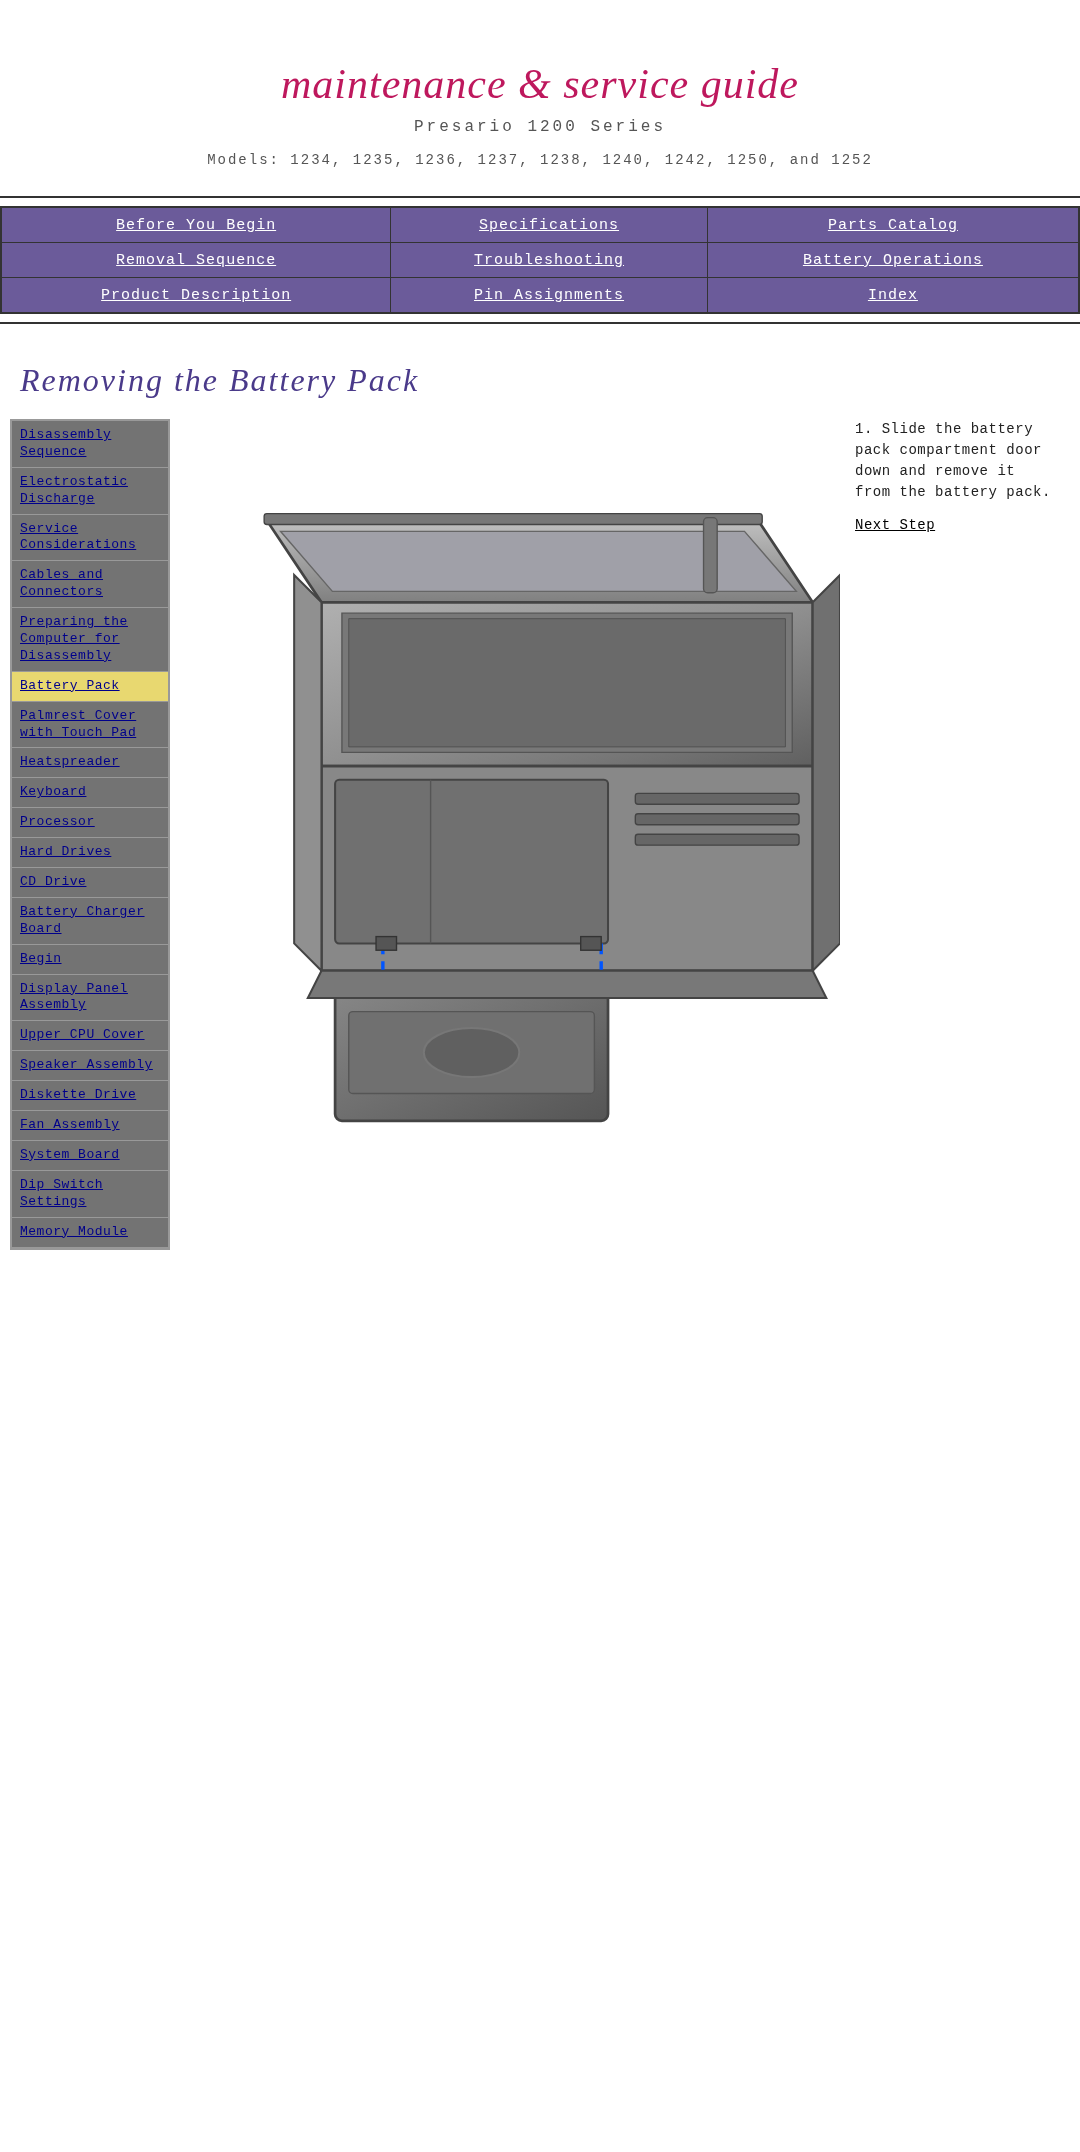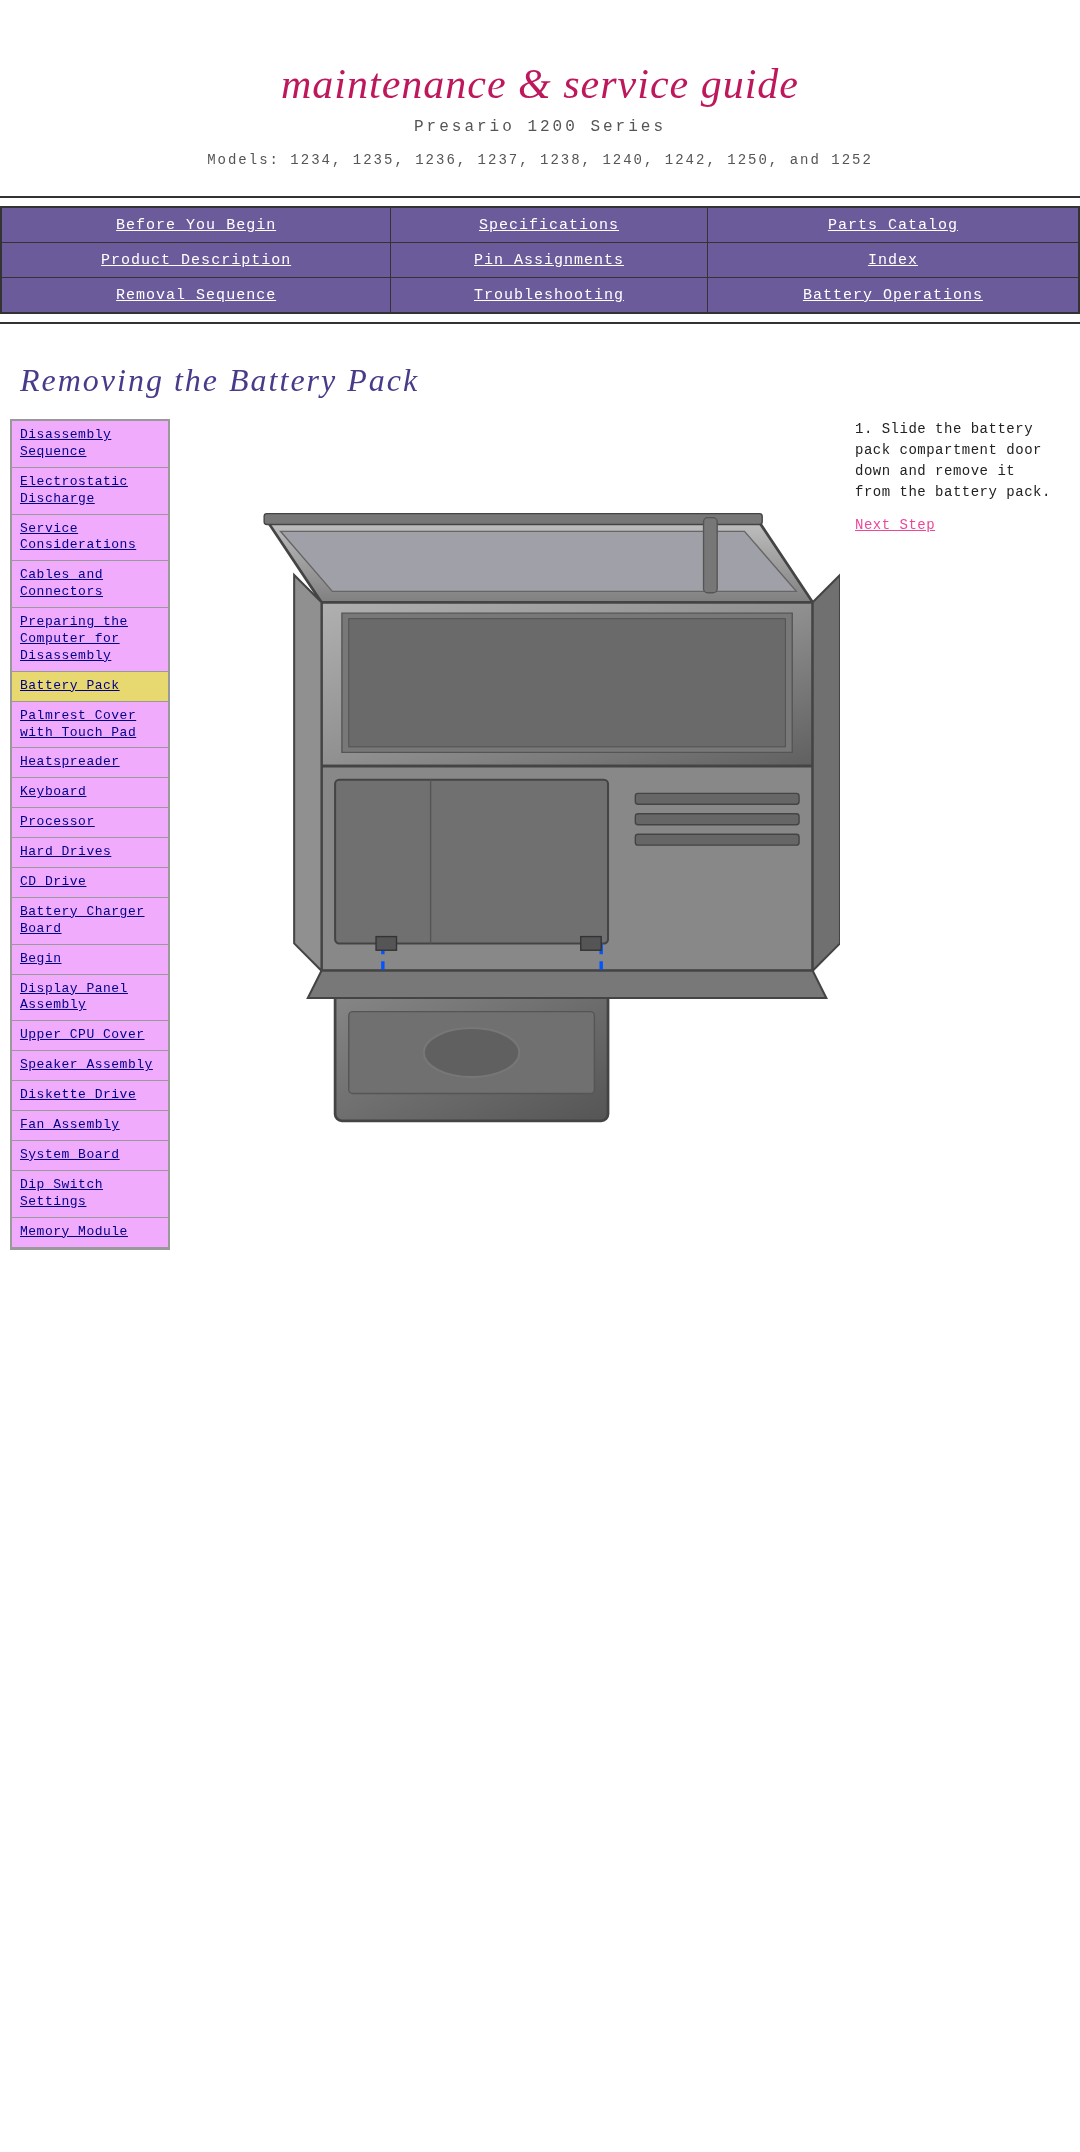--- a/index.html
+++ b/index.html
@@ -75,21 +75,21 @@
       gap: 0;
     }
 
     .sidebar {
       width: 160px;
       min-width: 160px;
       border: 2px solid #999;
     }
 
     .sidebar-item {
-      background: #f0abfc;
+      background: #737373;
       border-bottom: 1px solid #999;
       padding: 6px 8px;
     }
 
     .sidebar-item a {
       color: #00008b;
       text-decoration: underline;
       font-size: 13px;
       font-family: 'Courier New', Courier, monospace;
       letter-spacing: 0.5px;
@@ -132,21 +132,21 @@
       font-family: 'Courier New', Courier, monospace;
       letter-spacing: 0.5px;
       line-height: 1.5;
     }
 
     .instructions p {
       margin-bottom: 12px;
     }
 
     .next-step-link {
-      color: #ec4899;
+      color: #000000;
       text-decoration: underline;
       font-size: 14px;
       font-family: 'Courier New', Courier, monospace;
     }
 
     .divider {
       border: none;
       border-top: 2px solid #333;
       margin: 8px 0;
     }
@@ -163,28 +163,28 @@
 <hr class="divider">
 
 <table class="nav-table">
   <tbody id="nav-tbody">
   <tr>
         <td><a href="#">Before You Begin</a></td>
         <td><a href="#">Specifications</a></td>
         <td><a href="#">Parts Catalog</a></td>
       </tr>
       <tr>
+        <td><a href="#">Removal Sequence</a></td>
+        <td><a href="#">Troubleshooting</a></td>
+        <td><a href="#">Battery Operations</a></td>
+      </tr>
+      <tr>
         <td><a href="#">Product Description</a></td>
         <td><a href="#">Pin Assignments</a></td>
         <td><a href="#">Index</a></td>
-      </tr>
-      <tr>
-        <td><a href="#">Removal Sequence</a></td>
-        <td><a href="#">Troubleshooting</a></td>
-        <td><a href="#">Battery Operations</a></td>
       </tr>
     </tbody>
 </table>
 
 <hr class="divider">
 
 <div class="page-title">Removing the Battery Pack</div>
 
 <div class="content-area">
   <div class="sidebar" id="sidebar">

